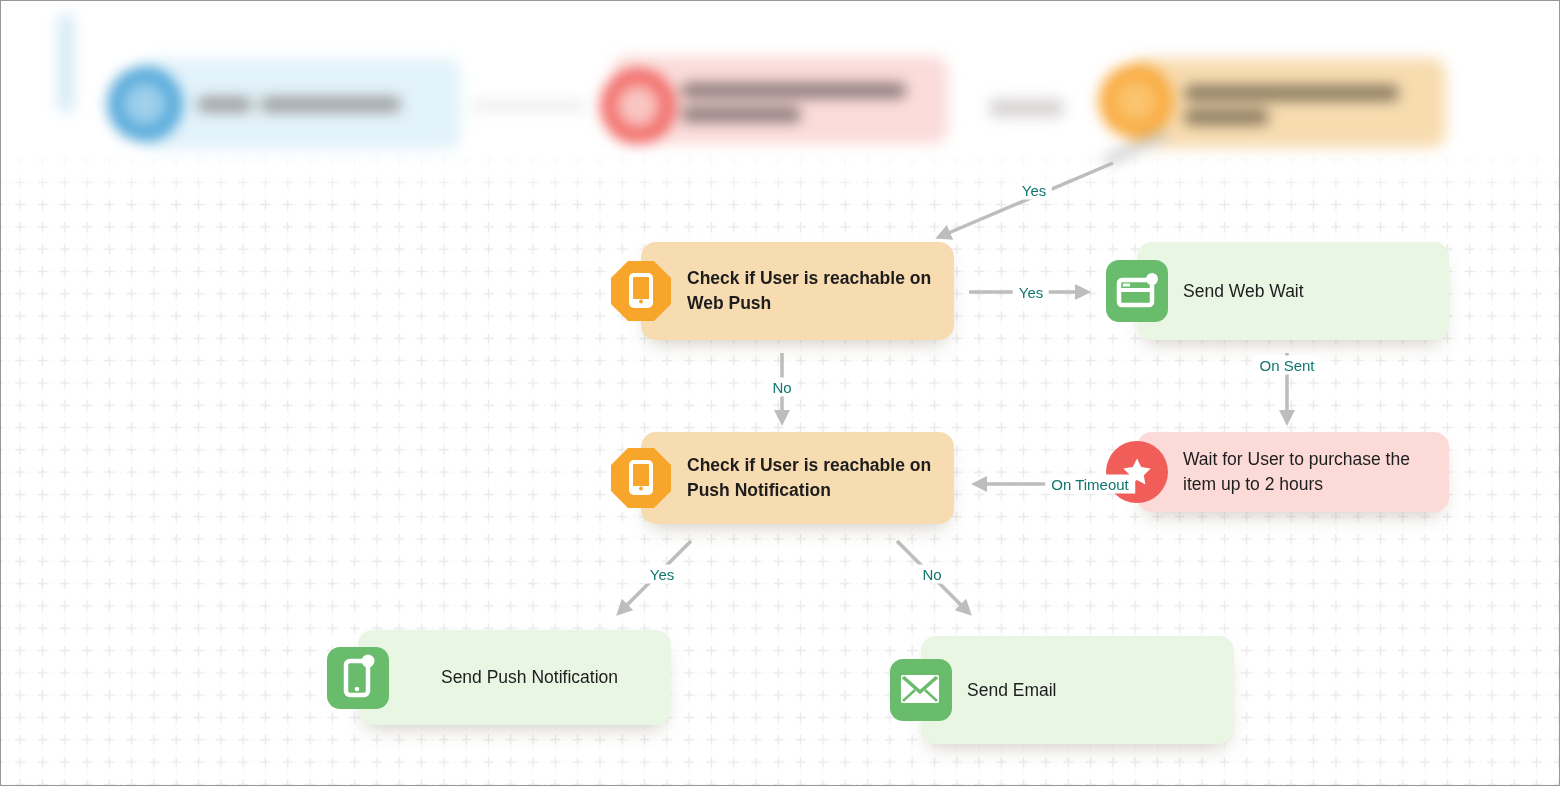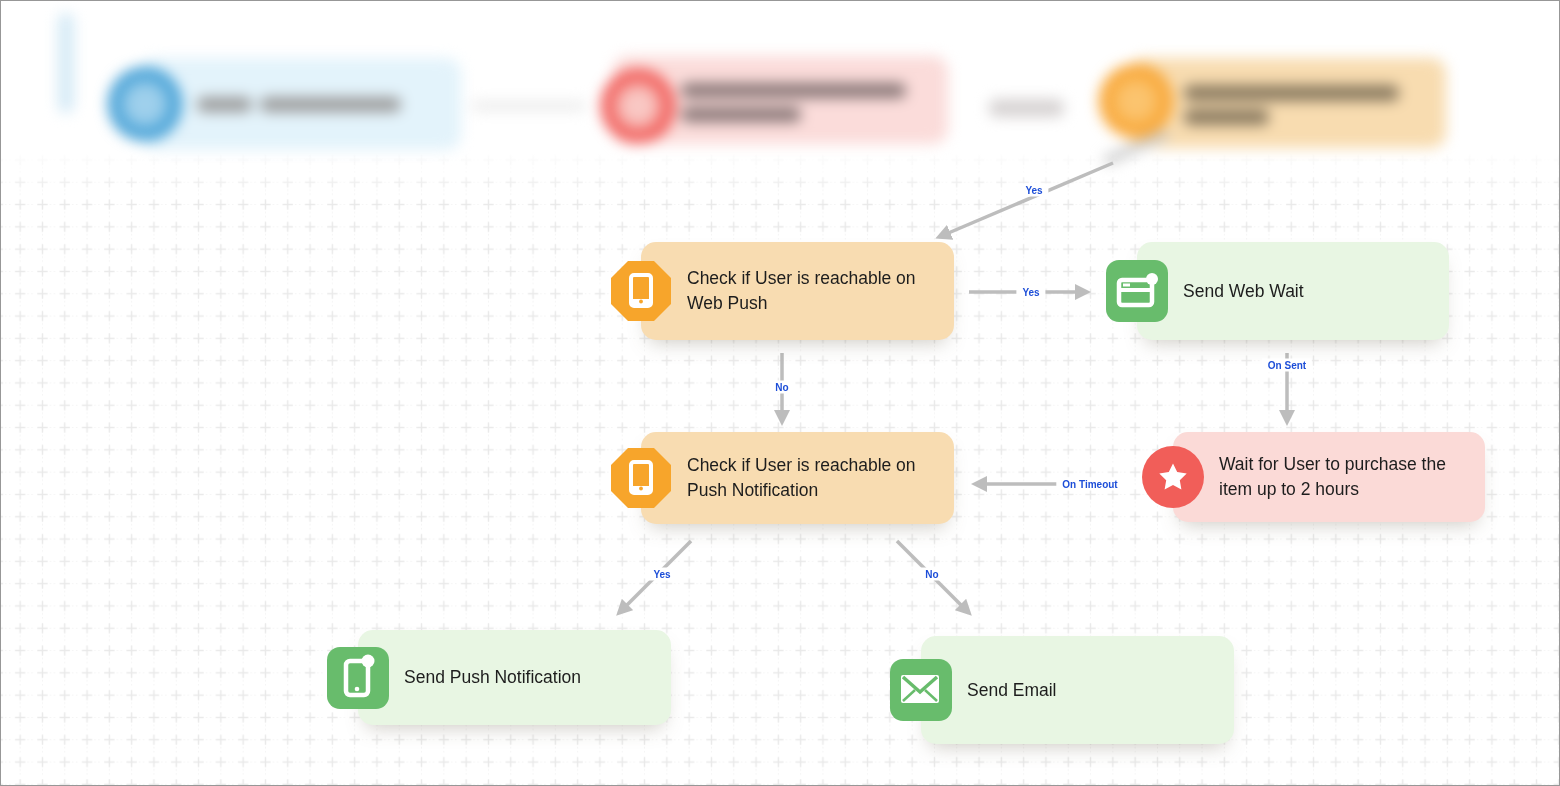--- a/index.html
+++ b/index.html
@@ -36,33 +36,33 @@
   .bconn2{left:988px;top:98px;width:75px;height:18px;background:#d7d3d3;}
   .bstreak{left:1100px;top:142px;width:70px;height:9px;background:#c9c9c9;
     transform:rotate(-24deg);border-radius:4px;}
   .bbluestreak{left:57px;top:12px;width:16px;height:100px;background:#d5eaf6;border-radius:8px;}
   
   .node{position:absolute;border-radius:15px;display:flex;align-items:center;
     box-shadow:0 10px 20px -8px rgba(110,100,80,.35);}
   .node .nlabel{font-size:17.5px;line-height:25px;padding-left:46px;padding-right:16px;}
   .node .icon{position:absolute;left:-32px;top:50%;transform:translateY(-50%);
     width:64px;height:64px;}
-  .cond{background:#F8DCB1;}
+  .cond{background:#F8DCB1;font-weight:bold;}
   .act{background:#E8F6E3;}
   .waitbg{background:#FBDAD7;}
   .n-checkweb{left:640px;top:241px;width:313px;height:98px;}
   .n-sendweb{left:1136px;top:241px;width:312px;height:98px;}
   .n-checkpush{left:640px;top:431px;width:313px;height:92px;justify-content:flex-end;}
-  .n-wait{left:1172px;top:431px;width:312px;height:90px;}
-  .n-sendpush{left:357px;top:629px;width:313px;height:95px;}
+  .n-wait{left:1136px;top:431px;width:312px;height:80px;}
+  .n-sendpush{left:357px;top:629px;width:313px;height:95px;justify-content:center;}
   .n-sendemail{left:920px;top:635px;width:313px;height:108px;}
   
   .edges{position:absolute;left:0;top:0;}
   .edge-label{position:absolute;transform:translate(-50%,-50%);
-    font-size:10px;color:#1d4ed8;background:#ffffff;padding:1px 6px;white-space:nowrap;font-weight:bold;}
+    font-size:15px;color:#0f766e;background:#ffffff;padding:1px 6px;white-space:nowrap;}
   .el0{left:1033px;top:189px;}
   .el1{left:1030px;top:291px;}
   .el2{left:781px;top:386px;}
   .el3{left:1286px;top:364px;}
   .el4{left:1089px;top:483px;}
   .el5{left:661px;top:573px;}
   .el6{left:931px;top:573px;}
 </style>
 </head>
 <body>

